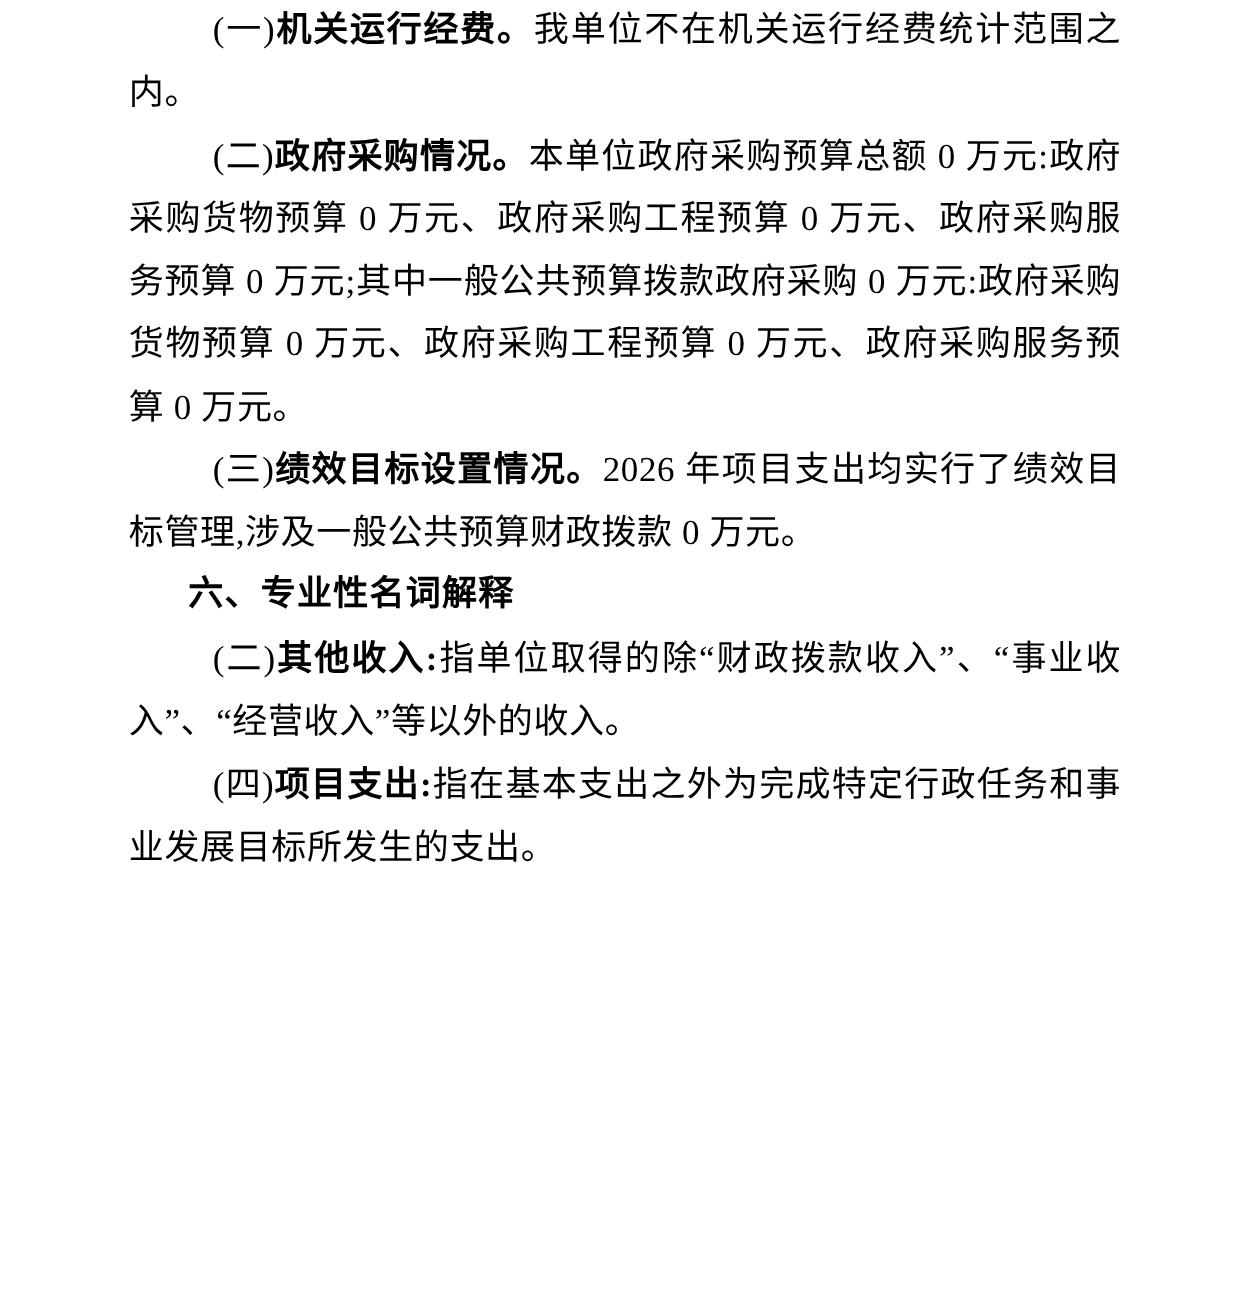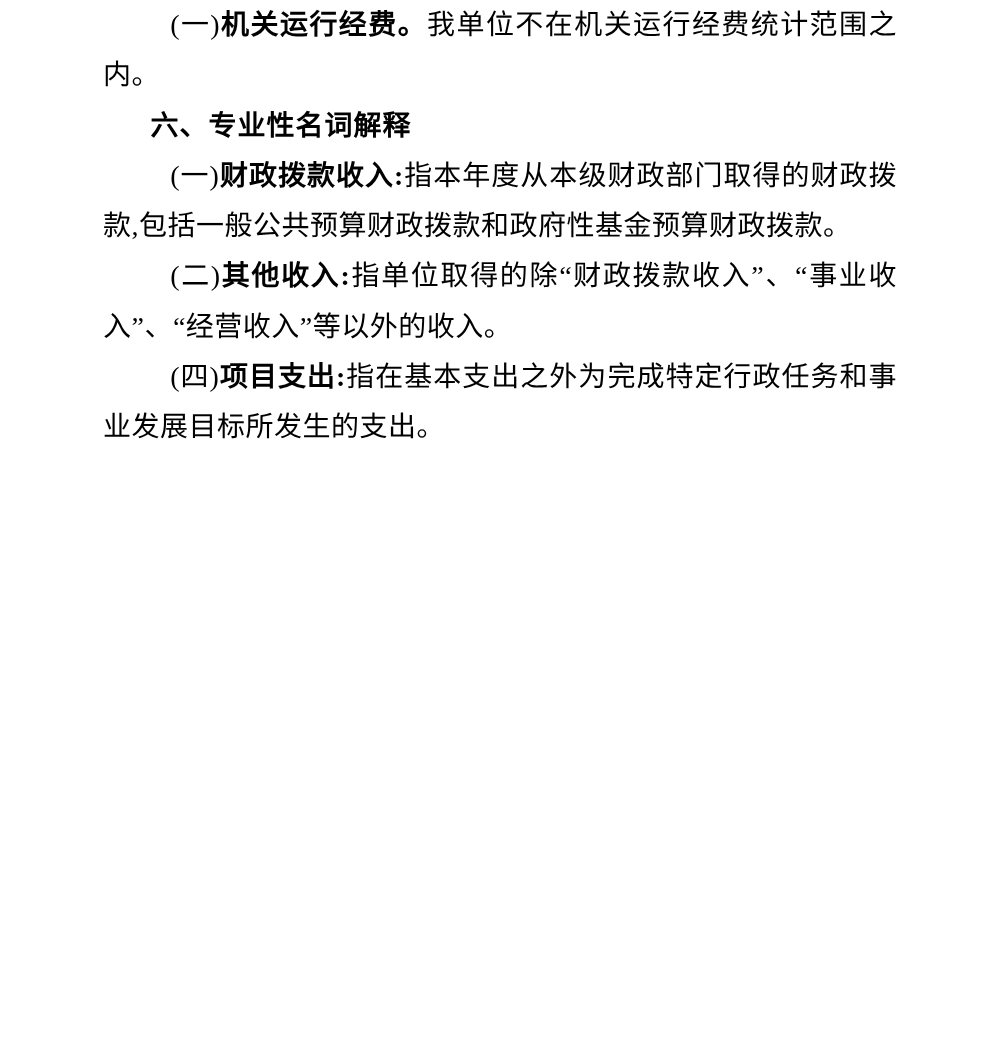--- a/index.html
+++ b/index.html
@@ -27,42 +27,43 @@
     line-height: 50.3px;
     text-align: justify;
     text-align-last: left;
     text-indent: 2.4em;
     letter-spacing: 0.5px;
   }
   .doc p .lead {
     font-weight: 700;
   }
   .doc h2 {
-    font-family: Liberation Serif, serif;
+    font-family: Liberation Mono, monospace;
     font-size: 28px;
     font-weight: 700;
     line-height: 50.3px;
     text-indent: 1.7em;
     letter-spacing: 1px;
   }
 </style>
 </head>
 <body>
 
 <main class="page">
   <section class="doc">
 
     <p><span>(一)</span><span class="lead">机关运行经费。</span><span>我单位不在机关运行经费统计范围之内。</span></p>
 
+    <p><span>(二)</span><span class="lead">政府采购情况。</span><span>本单位政府采购预算总额 0 万元:政府采购货物预算 0 万元、政府采购工程预算 0 万元、政府采购服务预算 0 万元;其中一般公共预算拨款政府采购 0 万元:政府采购货物预算 0 万元、政府采购工程预算 0 万元、政府采购服务预算 0 万元。</span></p>
 
+    <p><span>(三)</span><span class="lead">绩效目标设置情况。</span><span>2026 年项目支出均实行了绩效目标管理,涉及一般公共预算财政拨款 0 万元。</span></p>
 
 
     <h2>六、专业性名词解释</h2>
 
-    <p><span>(一)</span><span class="lead">财政拨款收入:</span><span>指本年度从本级财政部门取得的财政拨款,包括一般公共预算财政拨款和政府性基金预算财政拨款。</span></p>
 
     <p><span>(二)</span><span class="lead">其他收入:</span><span>指单位取得的除“财政拨款收入”、“事业收入”、“经营收入”等以外的收入。</span></p>
 
 
     <p><span>(四)</span><span class="lead">项目支出:</span><span>指在基本支出之外为完成特定行政任务和事业发展目标所发生的支出。</span></p>
 
   </section>
 </main>
 
 </body></html>

